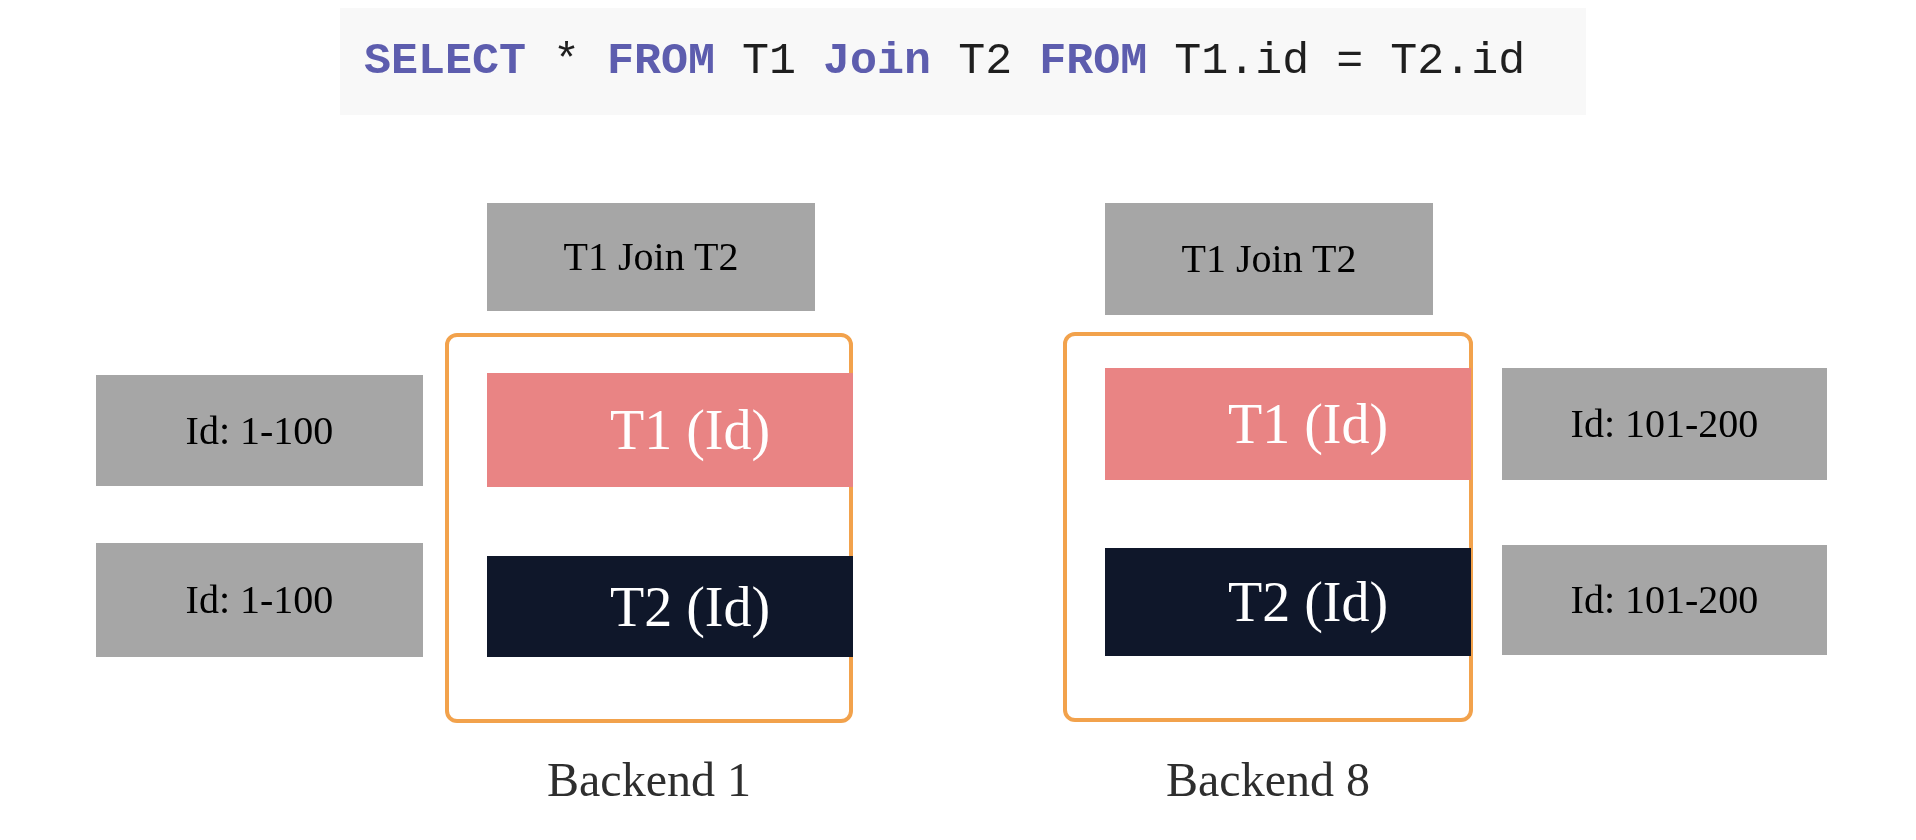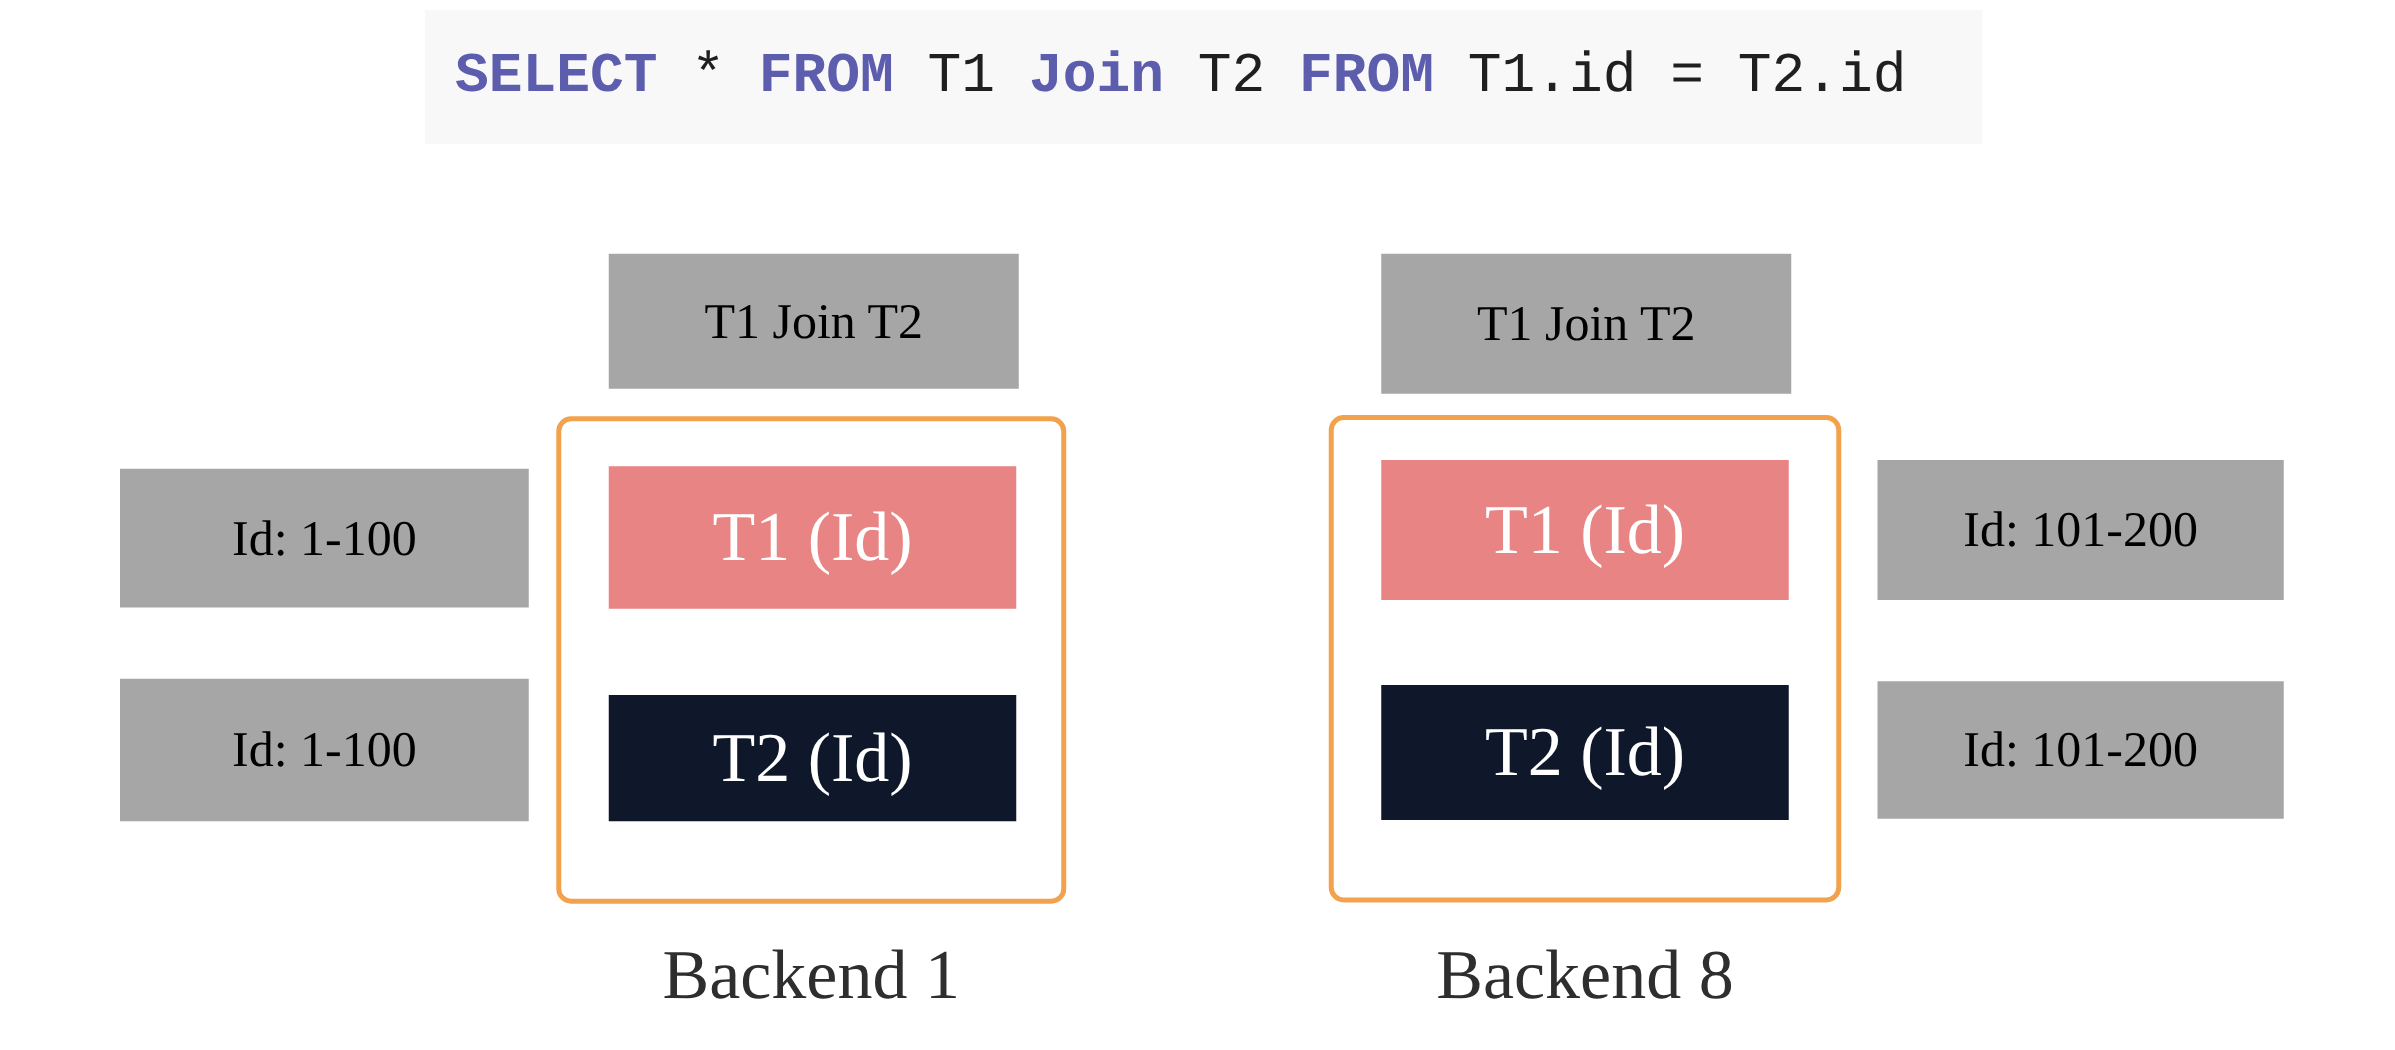--- a/index.html
+++ b/index.html
@@ -55,37 +55,38 @@
     line-height: 1;
   }
   .table-box {
     position: absolute;
     color: #ffffff;
     display: flex;
     align-items: center;
     justify-content: center;
     font-size: 56px;
     line-height: 1;
+    padding-left: 40px;
   }
   .t1-fill { background: #e98484; }
   .t2-fill { background: #0f172a; }
   .orange-box {
     position: absolute;
     border: 4px solid #f2a24c;
     border-radius: 12px;
     background: transparent;
     box-sizing: border-box;
   }
   .caption {
     position: absolute;
     width: 400px; height: 60px;
     display: flex;
     align-items: center;
     justify-content: center;
-    font-size: 56px;
+    font-size: 48px;
     color: #2e2e2e;
     line-height: 1;
   }
 
   
   .b1-header { left: 487px; top: 203px; width: 328px; height: 108px; }
   .b1-orange { left: 445px; top: 333px; width: 408px; height: 390px; }
   .b1-t1     { left: 487px; top: 373px; width: 326px; height: 114px; }
   .b1-t2     { left: 487px; top: 556px; width: 326px; height: 101px; }
   .b1-side1  { left: 96px;  top: 375px; width: 327px; height: 111px; }

